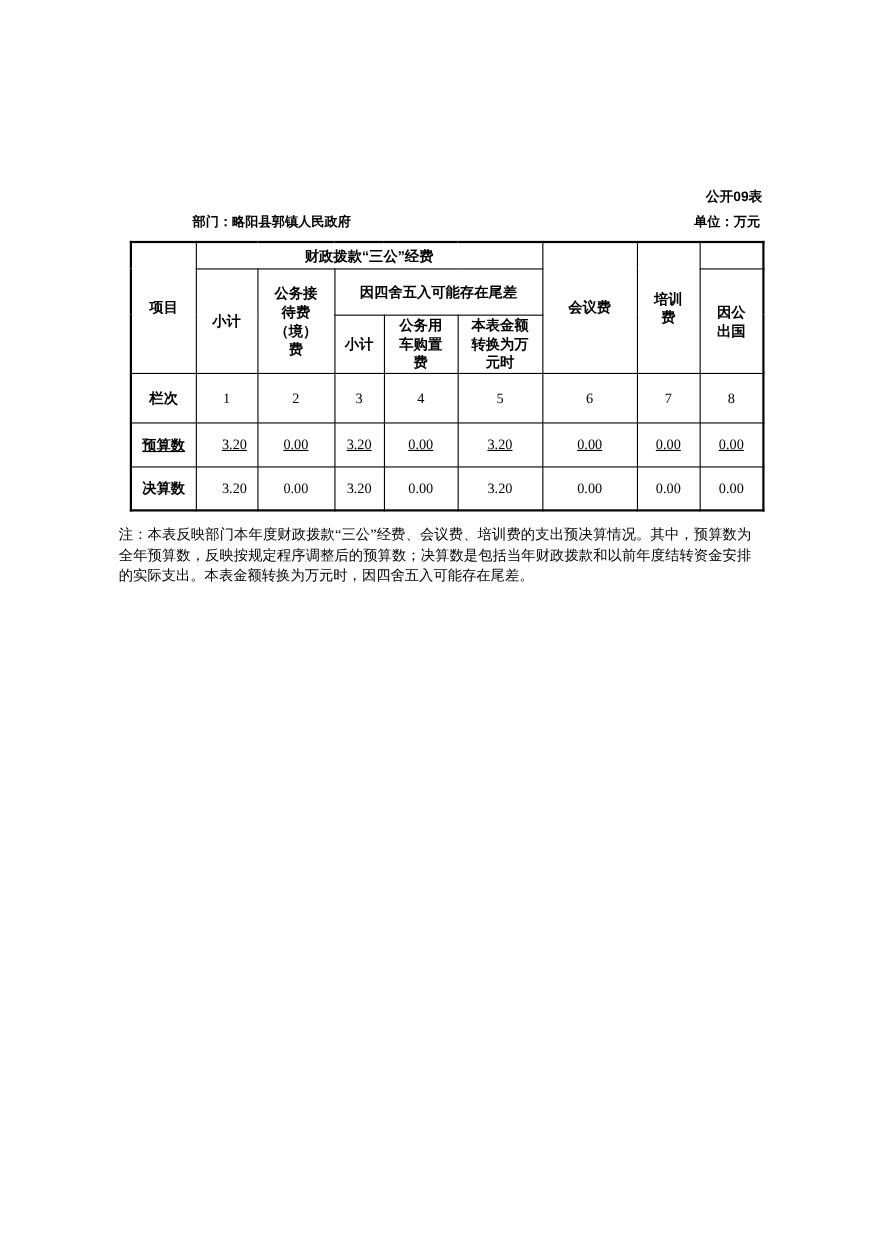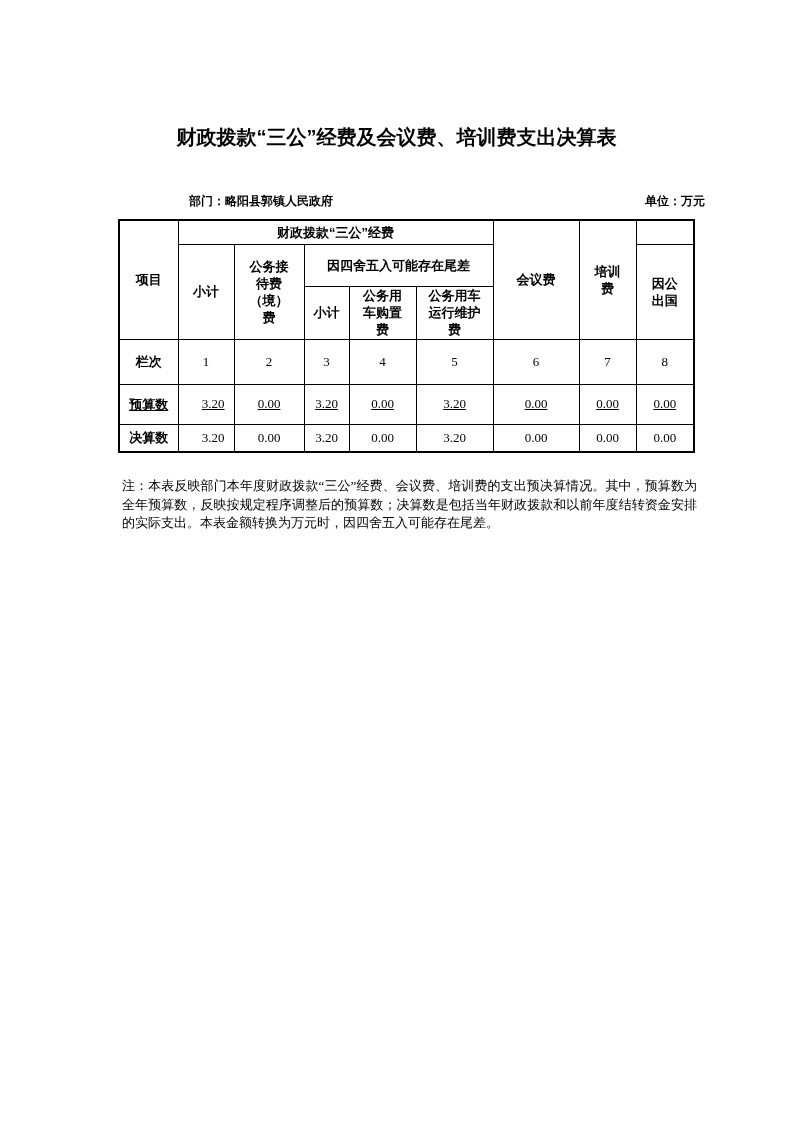--- a/index.html
+++ b/index.html
@@ -19,21 +19,21 @@
     font-size:20px; font-weight:bold;
     font-family:"Liberation Sans", sans-serif;
     white-space:nowrap;
   }
   .table-code {
     position:absolute; top:171px; left:118px; width:575px;
     text-align:right;
     font-size:12.5px; font-weight:bold;
   }
   .meta-row {
-    position:absolute; top:193px; left:130px; width:575px;
+    position:absolute; top:193px; left:116px; width:575px;
     display:flex; justify-content:space-between; align-items:baseline;
     font-size:12px; font-weight:bold;
   }
   .meta-row .department { padding-left:59px; }
   table.budget {
     position:absolute; top:219px; left:118px;
     width:575px;
     border-collapse:collapse; table-layout:fixed;
     border:2px solid #000;
   }
@@ -50,35 +50,35 @@
   .num {
     font-family:"Liberation Serif", serif;
     font-weight:normal; font-size:13px;
   }
   .num-right { text-align:right !important; }
   tr.r1 { height:24px; }
   tr.r2 { height:42px; }
   tr.r3 { height:53px; }
   tr.r4 { height:45px; }
   tr.r5 { height:40px;text-decoration:underline; }
-  tr.r6 { height:28px;margin-top:29px; }
+  tr.r6 { height:40px;margin-top:29px; }
   .note {
-    position:absolute; top:477px; left:122px; width:575px;
+    position:absolute; top:477px; left:108px; width:575px;
     font-family:"Liberation Serif", serif;
     font-size:13px; line-height:18.5px;
     text-align:justify;
   }
 </style>
 </head>
 <body>
 
 <div class="page">
 
-  <div class="title">财政拨款“三公”经费及会议费、培训费支出决算表</div>
 
+  <div class="table-code">公开09表</div>
 
   <div class="meta-row">
     <span class="department">部门：略阳县郭镇人民政府</span>
     <span class="unit">单位：万元</span>
   </div>
 
   <table class="budget">
     <colgroup>
       <col style="width:59px">
         <col style="width:56px">
@@ -99,21 +99,21 @@
       </tr>
       <tr class="r2">
         <td class="hdr" rowspan="2">小计</td>
         <td class="hdr" rowspan="2">公务接待费（境）费</td>
         <td class="hdr" colspan="3">因四舍五入可能存在尾差</td>
         <td class="hdr" rowspan="2">因公出国</td>
       </tr>
       <tr class="r3">
         <td class="hdr">小计</td>
         <td class="hdr">公务用车购置费</td>
-        <td class="hdr">公务用车运行维护费</td>
+        <td class="hdr">本表金额转换为万元时</td>
       </tr>
       <tr class="r4">
         <td class="hdr">栏次</td>
         <td class="num">1</td>
         <td class="num">2</td>
         <td class="num">3</td>
         <td class="num">4</td>
         <td class="num">5</td>
         <td class="num">6</td>
         <td class="num">7</td>

